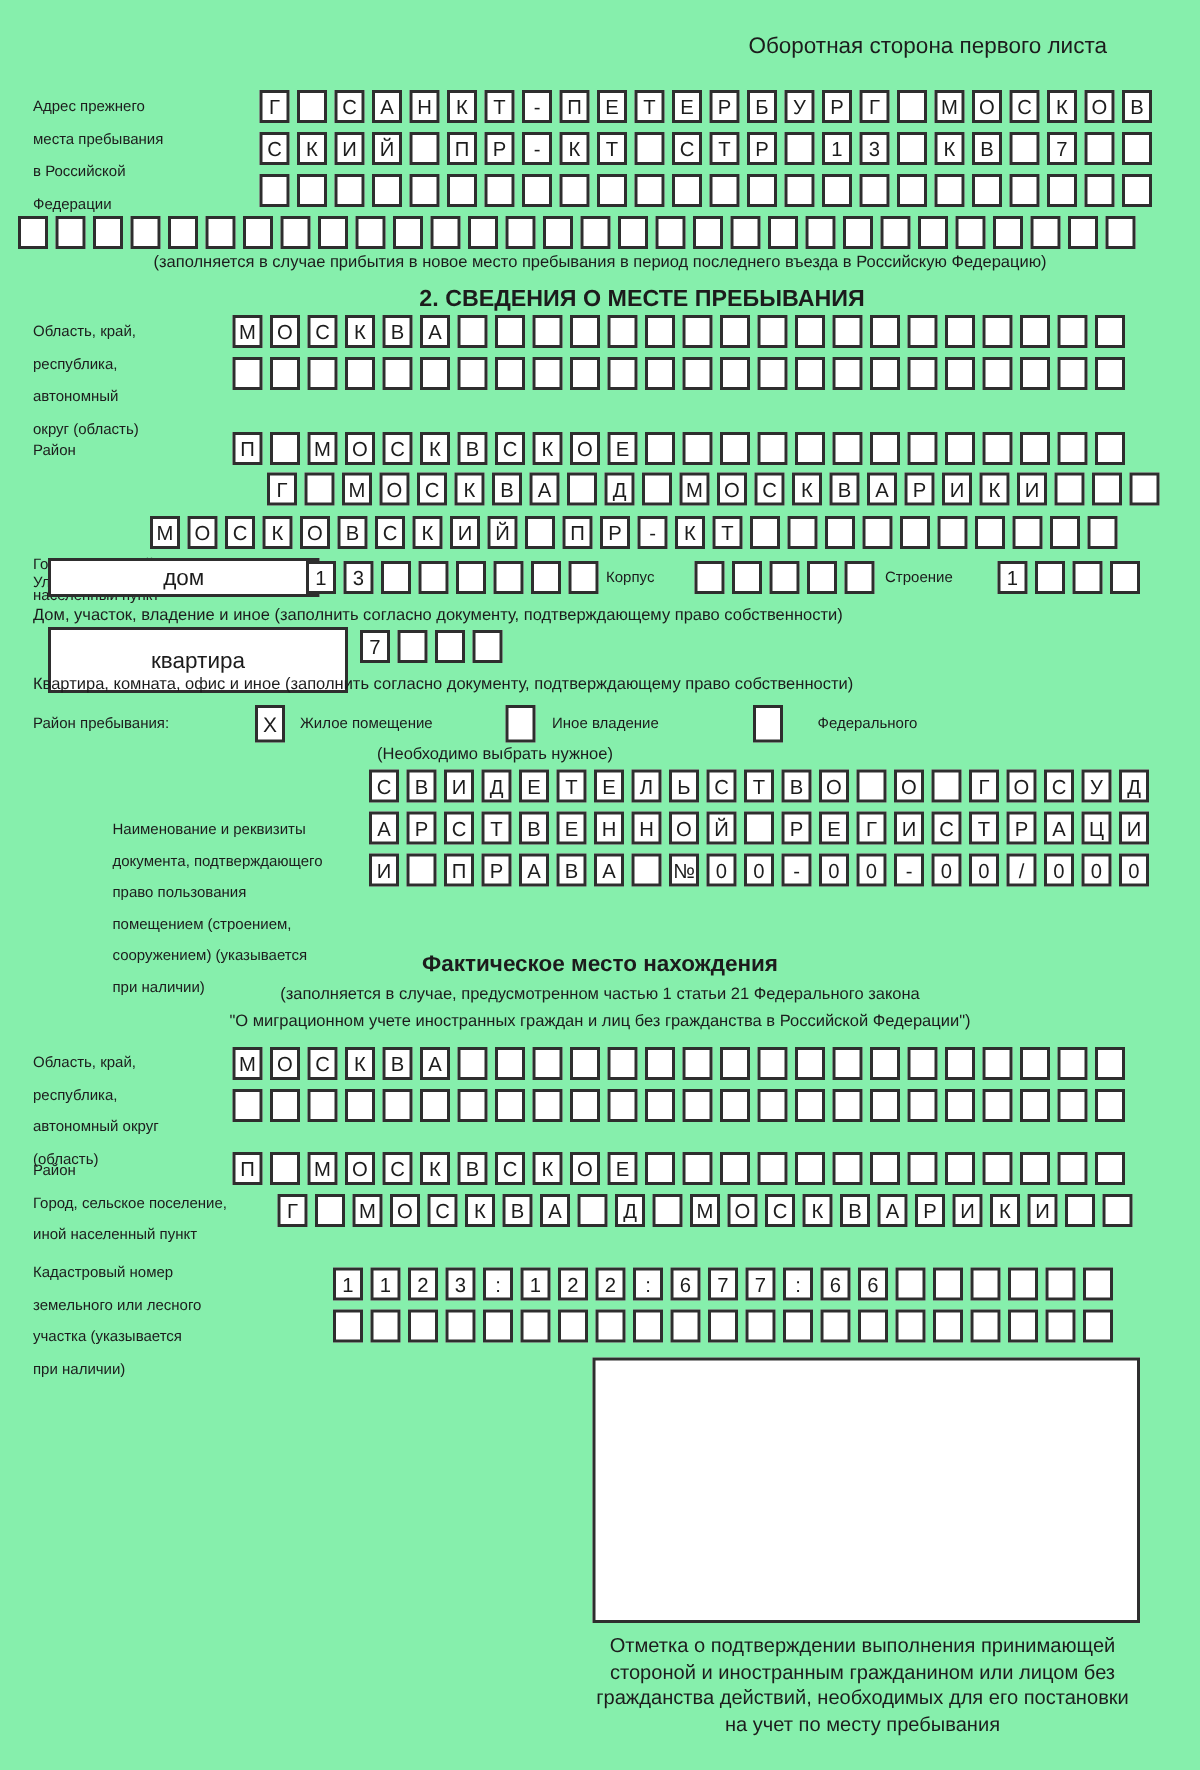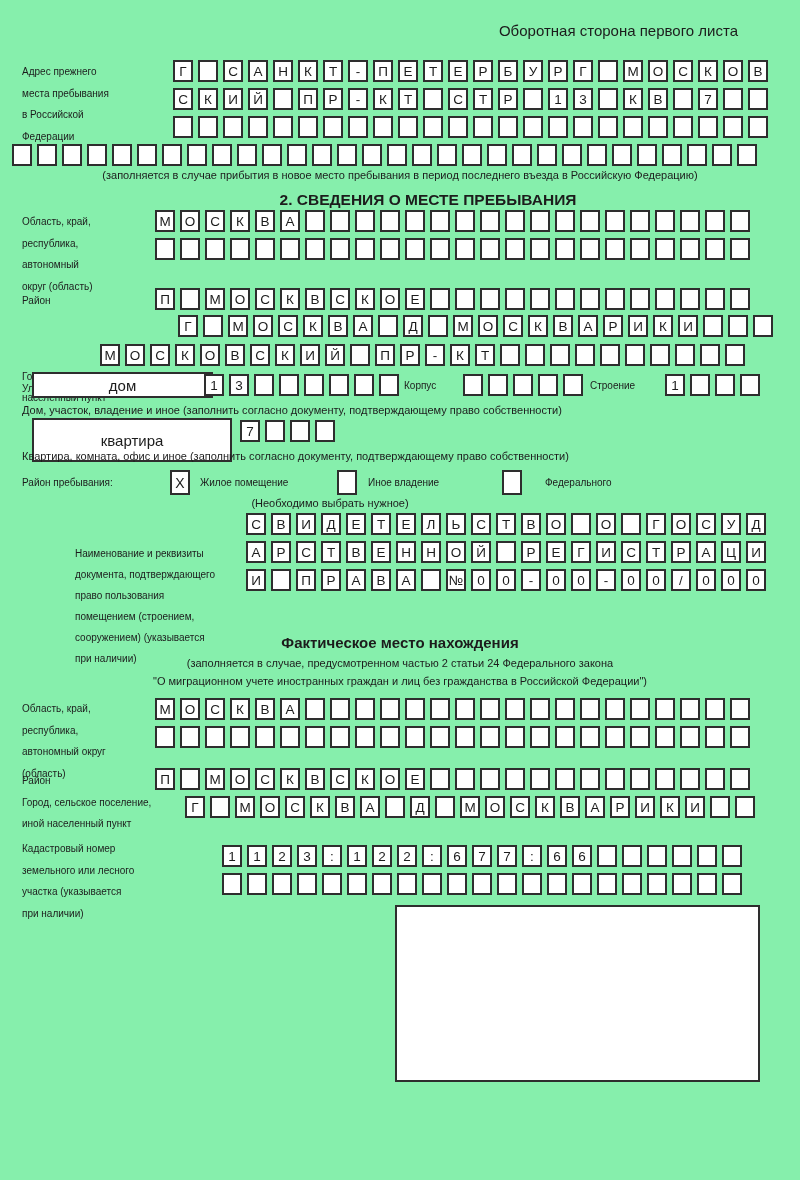--- a/index.html
+++ b/index.html
@@ -392,21 +392,21 @@
       <div class="cell">-</div>
       <div class="cell">0</div>
       <div class="cell">0</div>
       <div class="cell">/</div>
       <div class="cell">0</div>
       <div class="cell">0</div>
       <div class="cell">0</div>
     </div>
 
   <div class="lbl center bold" style="top:632px;font-size:15px;">Фактическое место нахождения</div>
-  <div class="note center" style="top:657px;">(заполняется в случае, предусмотренном частью 2 статьи 24 Федерального закона</div>
+  <div class="note center" style="top:657px;">(заполняется в случае, предусмотренном частью 1 статьи 21 Федерального закона</div>
   <div class="note center" style="top:675px;">"О миграционном учете иностранных граждан и лиц без гражданства в Российской Федерации")</div>
 
   <div class="lbl" style="left:22px;top:698px;">Область, край,<br>республика,<br>автономный округ<br>(область)</div>
   <div class="cellrow" style="left:155px;top:698px;">
       <div class="cell">М</div>
       <div class="cell">О</div>
       <div class="cell">С</div>
       <div class="cell">К</div>
       <div class="cell">В</div>
       <div class="cell">А</div>
@@ -553,14 +553,15 @@
       <div class="cell"></div>
       <div class="cell"></div>
       <div class="cell"></div>
       <div class="cell"></div>
       <div class="cell"></div>
       <div class="cell"></div>
       <div class="cell"></div>
     </div>
 
   <div class="bigbox" style="left:395px;top:905px;width:365px;height:177px;"></div>
+  <div class="caption" style="left:385px;top:1088px;width:380px;">Отметка о подтверждении выполнения принимающей<br>стороной и иностранным гражданином или лицом без<br>гражданства действий, необходимых для его постановки<br>на учет по месту пребывания</div>
 
 </div>
 
 </body></html>

